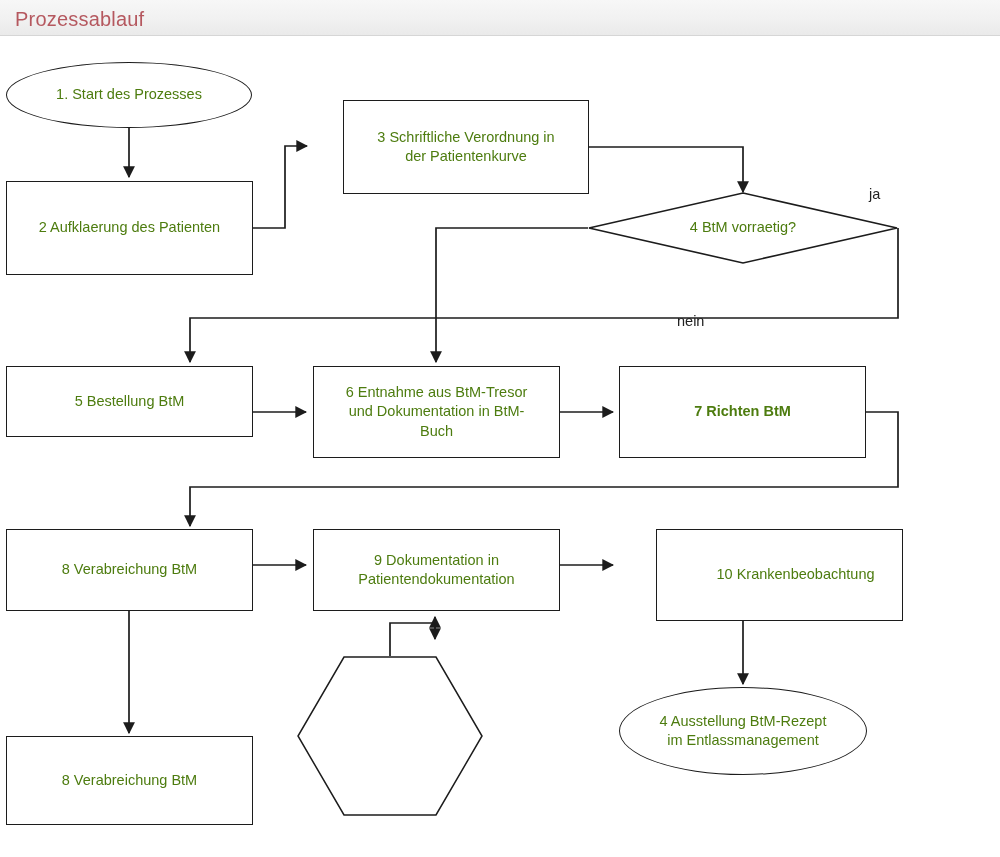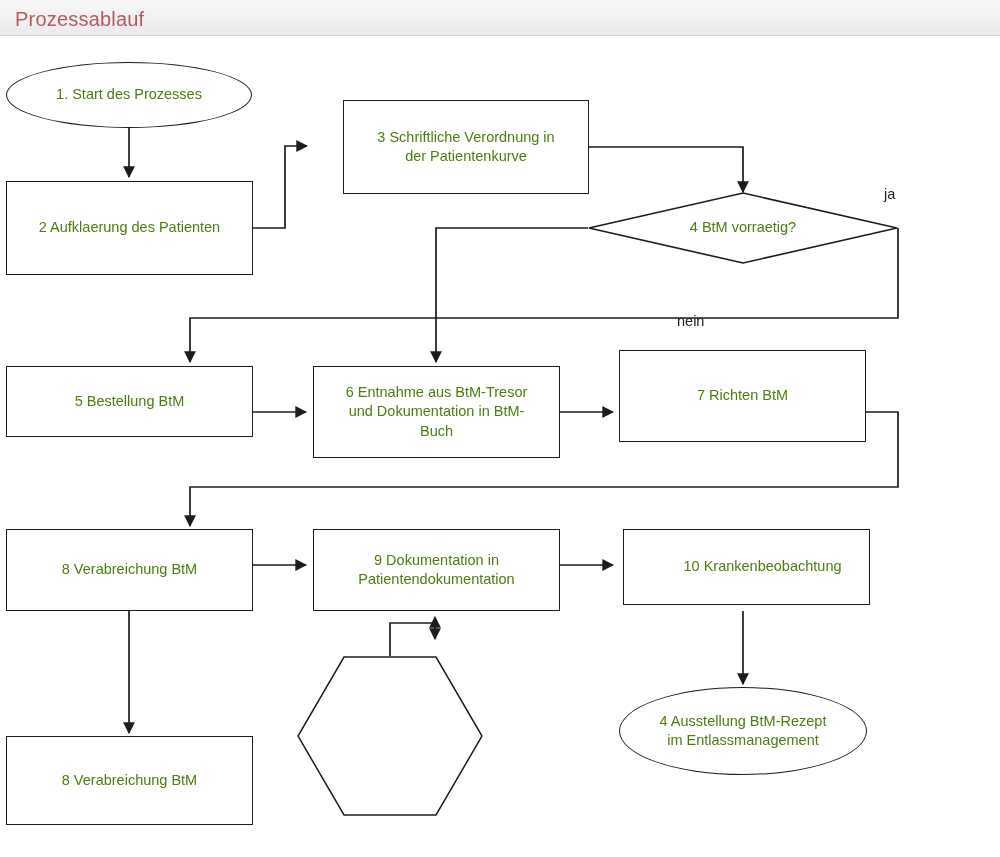--- a/index.html
+++ b/index.html
@@ -162,47 +162,47 @@
 der Patientenkurve</span>
     </div>
 
     <div class="node decision" style="left:588px; top:156px; width:310px; height:72px;">
       <svg class="diamond-svg" width="310" height="72" viewBox="0 0 310 72" xmlns="http://www.w3.org/2000/svg">
         <polygon points="155,1 309,36 155,71 1,36" fill="#ffffff" stroke="#1c1c1c" stroke-width="1.6"></polygon>
       </svg>
       <span class="label">4 BtM vorraetig?</span>
     </div>
 
-    <div class="edge-label" style="left:869px; top:150px;margin-left:15px;">ja</div>
+    <div class="edge-label" style="left:869px; top:150px;">ja</div>
     <div class="edge-label" style="left:677px; top:245px;margin-top:32px;">nein</div>
 
     <div class="node process" style="left:6px; top:330px; width:247px; height:71px;">
       <span class="label">5 Bestellung BtM</span>
     </div>
 
     <div class="node process" style="left:313px; top:330px; width:247px; height:92px;">
       <span class="label">6 Entnahme aus BtM-Tresor
 und Dokumentation in BtM-
 Buch</span>
     </div>
 
-    <div class="node process" style="left:619px; top:314px; width:247px; height:92px;">
+    <div class="node process" style="left:619px; top:330px; width:247px; height:92px;font-weight:bold;">
       <span class="label">7 Richten BtM</span>
     </div>
 
     <div class="node process" style="left:6px; top:493px; width:247px; height:82px;">
       <span class="label">8 Verabreichung BtM</span>
     </div>
 
     <div class="node process" style="left:313px; top:493px; width:247px; height:82px;">
       <span class="label">9 Dokumentation in
 Patientendokumentation</span>
     </div>
 
-    <div class="node process" style="left:623px; top:493px; width:247px; height:76px;padding-left:32px;">
+    <div class="node process" style="left:656px; top:493px; width:247px; height:92px;padding-left:32px;">
       <span class="label">10 Krankenbeobachtung</span>
     </div>
 
     <div class="node hexagon" style="left:297px; top:620px; width:186px; height:160px;">
       <svg class="hex-svg" width="186" height="160" viewBox="0 0 186 160" xmlns="http://www.w3.org/2000/svg">
         <polygon points="47,1 139,1 185,80 139,159 47,159 1,80" fill="#ffffff" stroke="#1c1c1c" stroke-width="1.5"></polygon>
       </svg>
       <span class="label"></span>
     </div>
 

